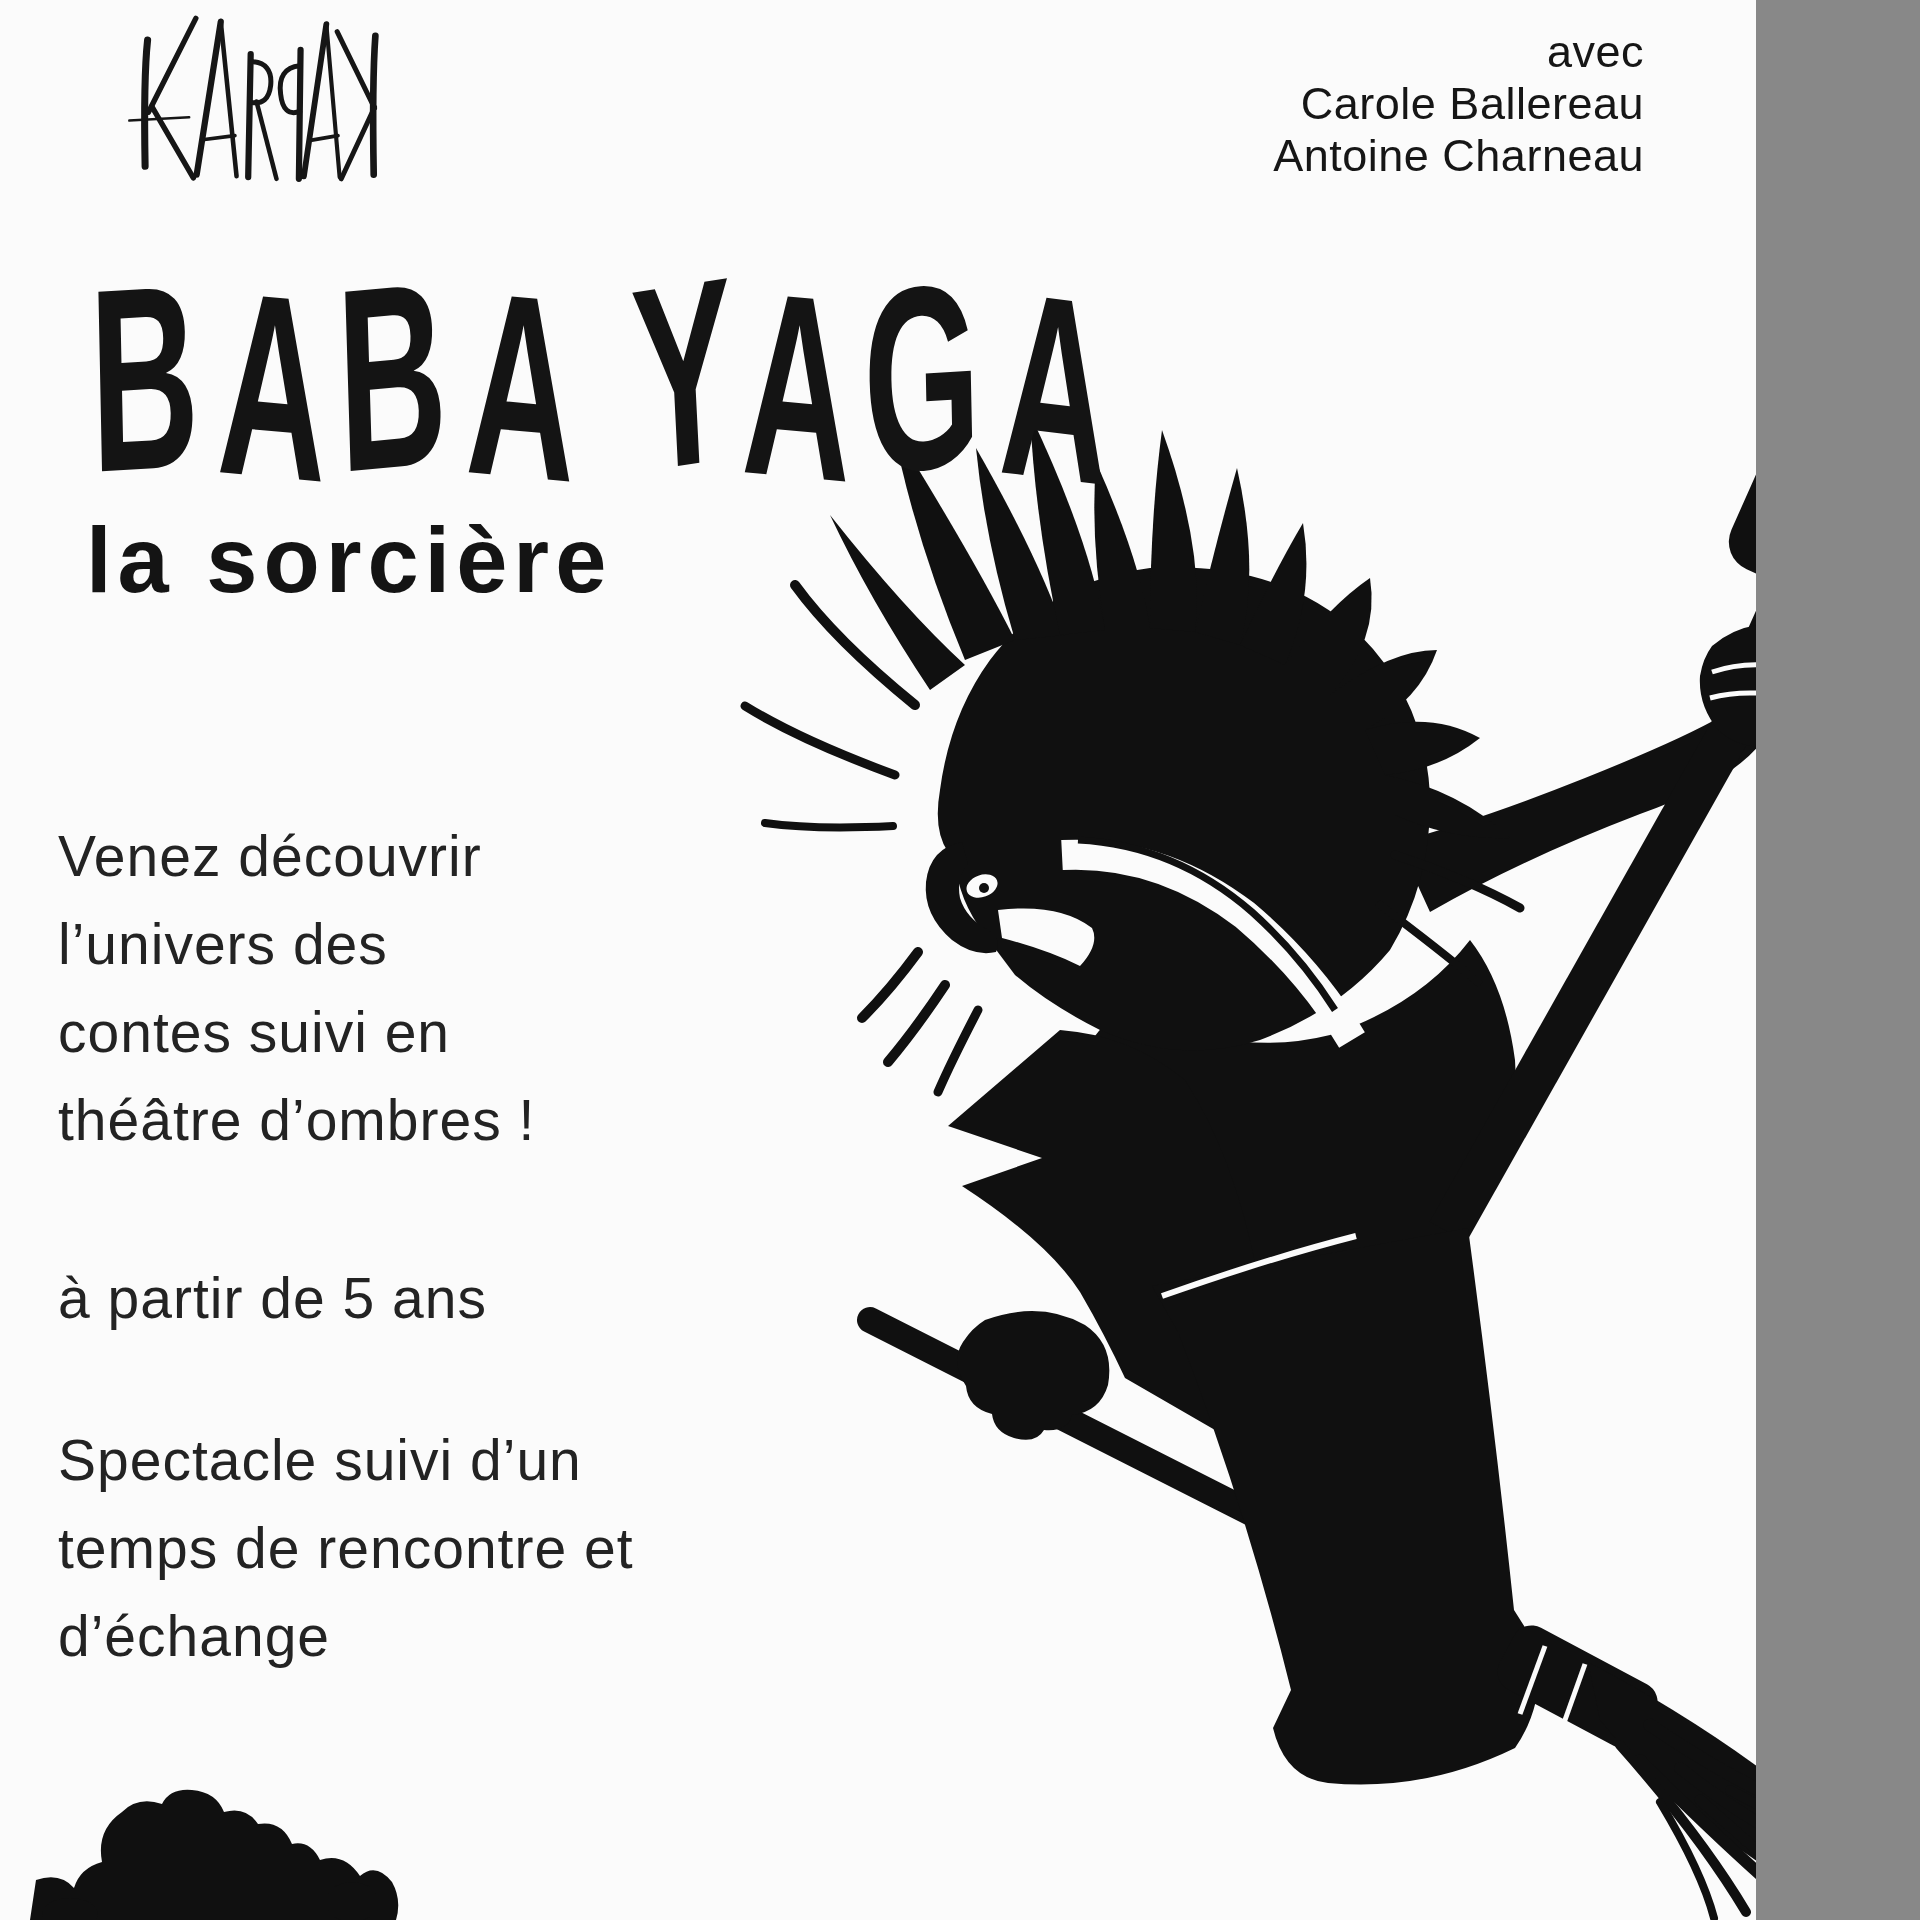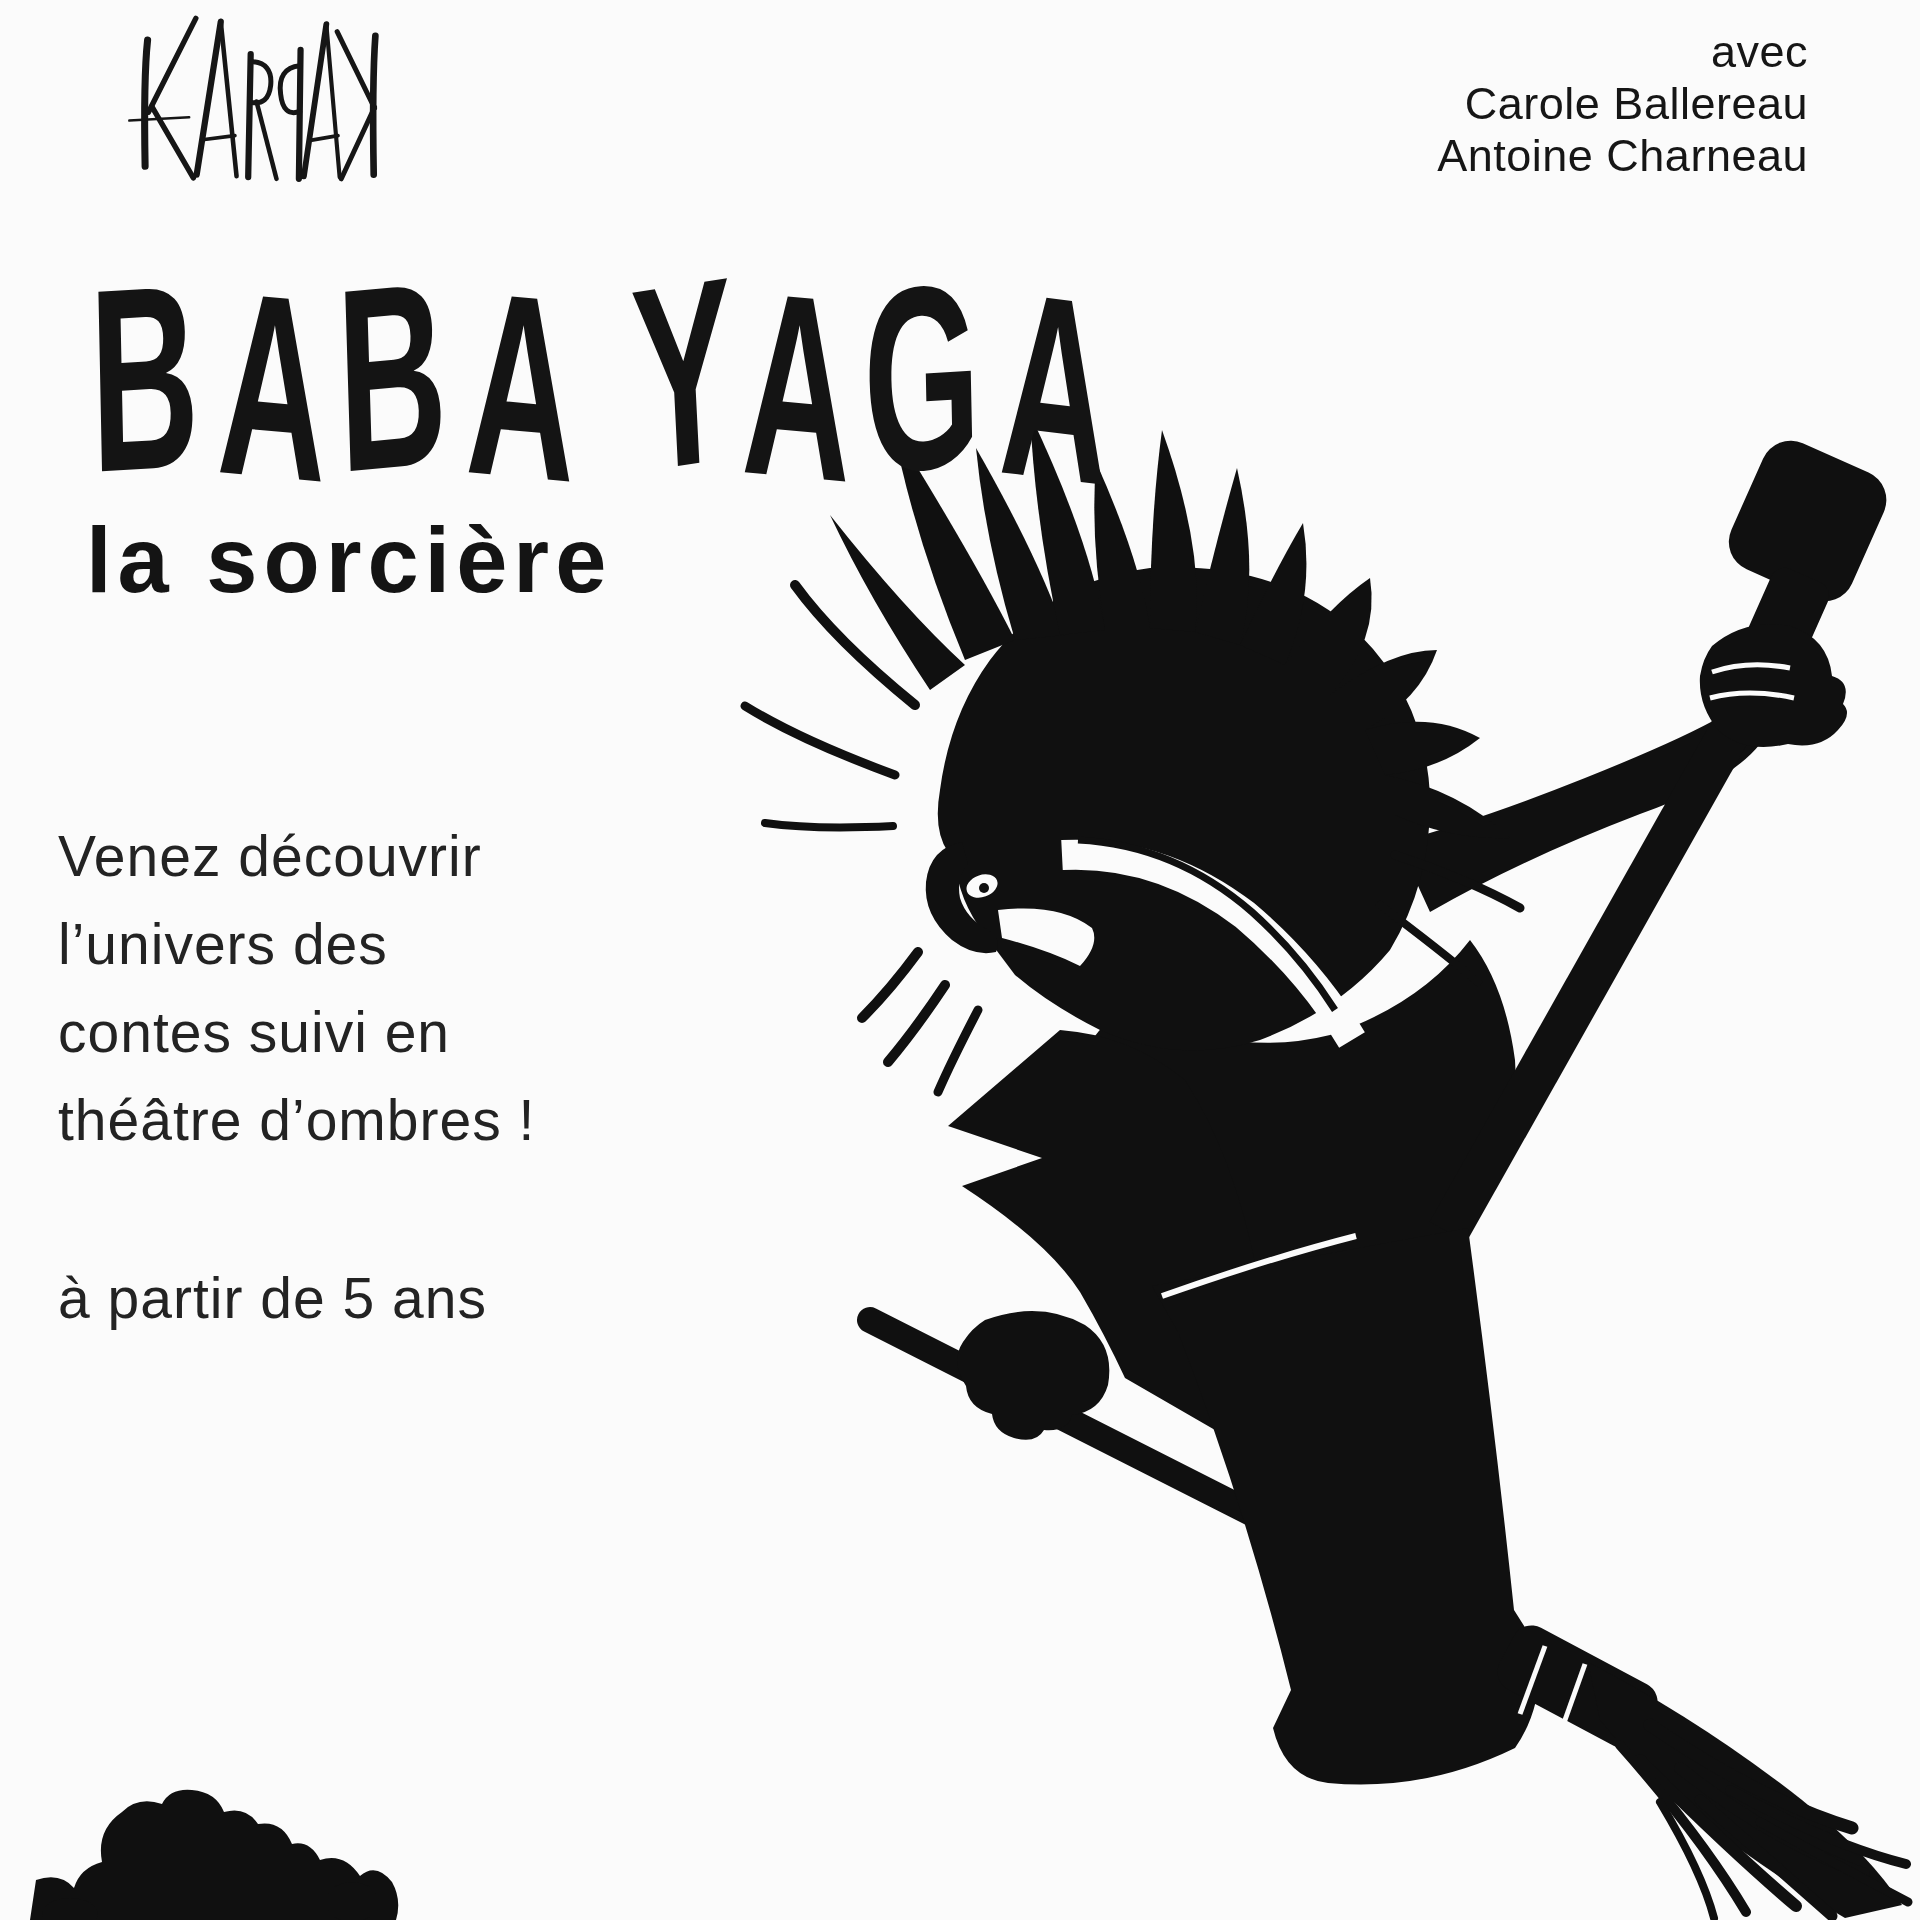--- a/index.html
+++ b/index.html
@@ -1,18 +1,18 @@
 <!DOCTYPE html>
 <html><head>
 <meta charset="utf-8">
 <style>
   html,body{margin:0;padding:0;background:#888;}
   #poster{
     position:relative;
-    width:1920px;height:1920px;
+    width:1756px;height:1920px;
     background:#fbfbfb;
     overflow:hidden;
     font-family:"Liberation Sans", sans-serif;
     color:#1c1c1c;
   }
   .abs{position:absolute;}
   
   #logo{left:126px;top:-6px;width:266px;height:210px;}
   
   #credits{
@@ -213,15 +213,20 @@
   <div id="subtitle" class="abs">la sorcière</div>
 
   <div id="left-copy" class="abs">
     <div id="pitch-copy">
       <div>Venez découvrir</div>
       <div>l’univers des</div>
       <div>contes suivi en</div>
       <div>théâtre d’ombres !</div>
     </div>
     <div id="age-line">à partir de 5 ans</div>
+    <div id="extra-copy">
+      <div>Spectacle suivi d’un</div>
+      <div>temps de rencontre et</div>
+      <div>d’échange</div>
+    </div>
   </div>
 
 </div>
 
 </body></html>

